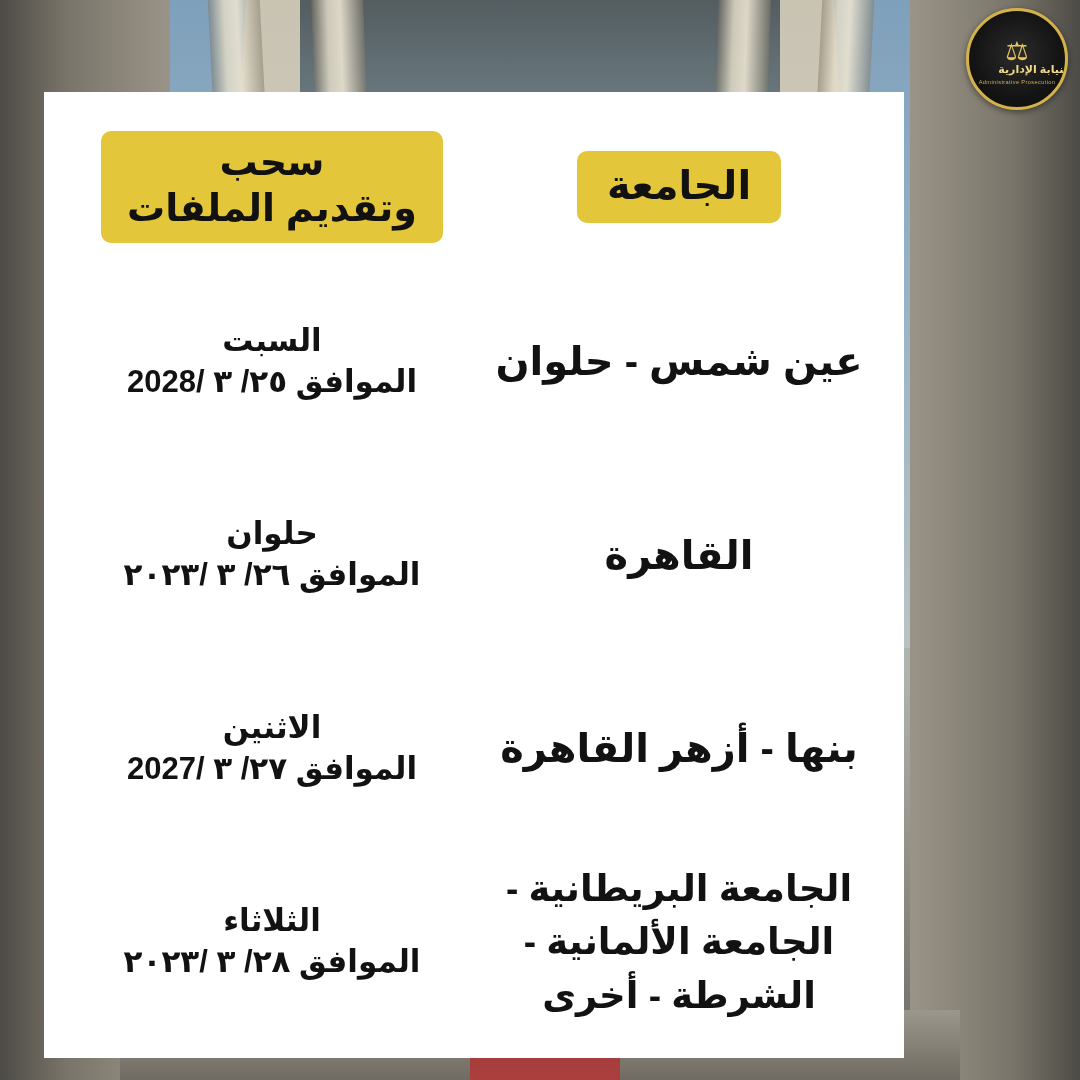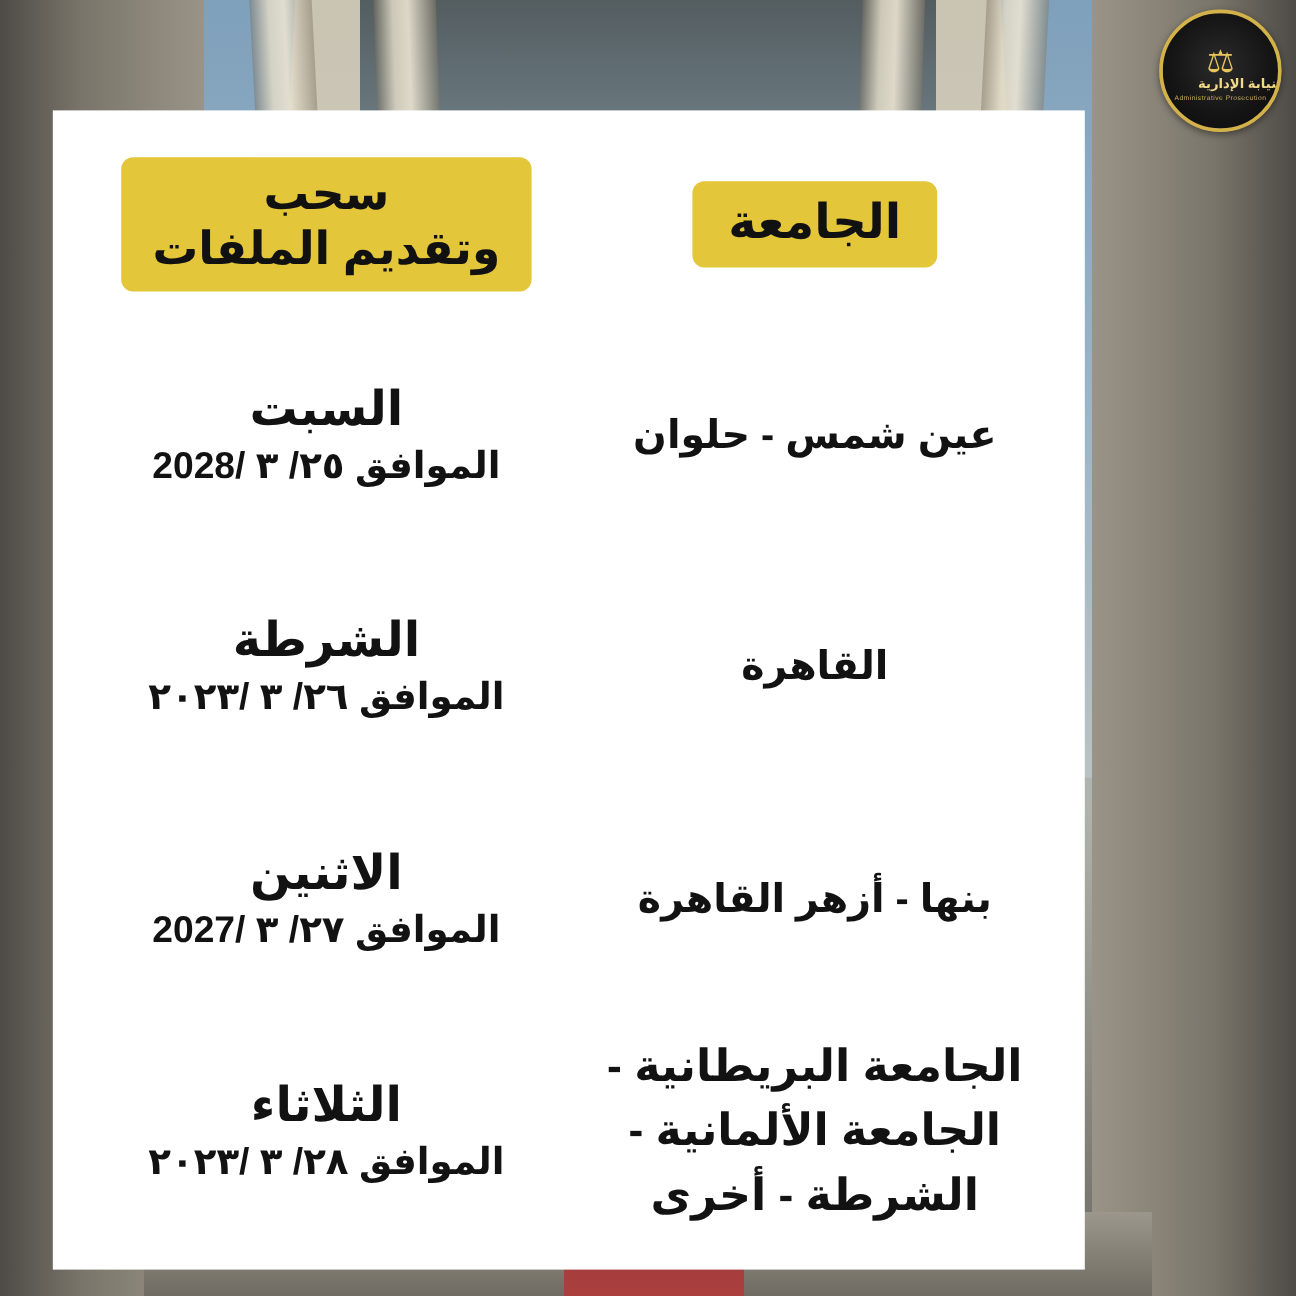--- a/index.html
+++ b/index.html
@@ -240,22 +240,22 @@
     color: #111;
     font-size: 40px;
     font-weight: bold;
     padding: 10px 30px 14px;
     border-radius: 10px;
     line-height: 1.22;
     display: inline-block;
   }
   .chip.wide { font-size: 38px; padding: 8px 26px 12px; }
 
-  .cell .uni { font-size: 33px; }
-  .cell .date-day { font-size: 40px; }
+  .cell .uni { font-size: 40px; }
+  .cell .date-day { font-size: 31px; }
   .cell .date-num { font-size: 31px; }
   .date-block { display: block; }
   .date-block span { display: block; }
 
   .row.r1 { flex: 1 1 0; }
   .row.r4 .cell.right .uni { font-size: 37px; line-height: 1.45; }
 </style>
 </head>
 <body>
 
@@ -315,21 +315,21 @@
           </span>
         </div>
       </div>
 
       <div class="row r2">
         <div class="cell right">
           <span class="uni">القاهرة</span>
         </div>
         <div class="cell">
           <span class="date-block">
-            <span class="date-day">الشرطة</span>
+            <span class="date-day">حلوان</span>
             <span class="date-num">الموافق ٢٦/ ٣ /٢٠٢٣</span>
           </span>
         </div>
       </div>
 
       <div class="row r3">
         <div class="cell right">
           <span class="uni">بنها - أزهر القاهرة</span>
         </div>
         <div class="cell">

